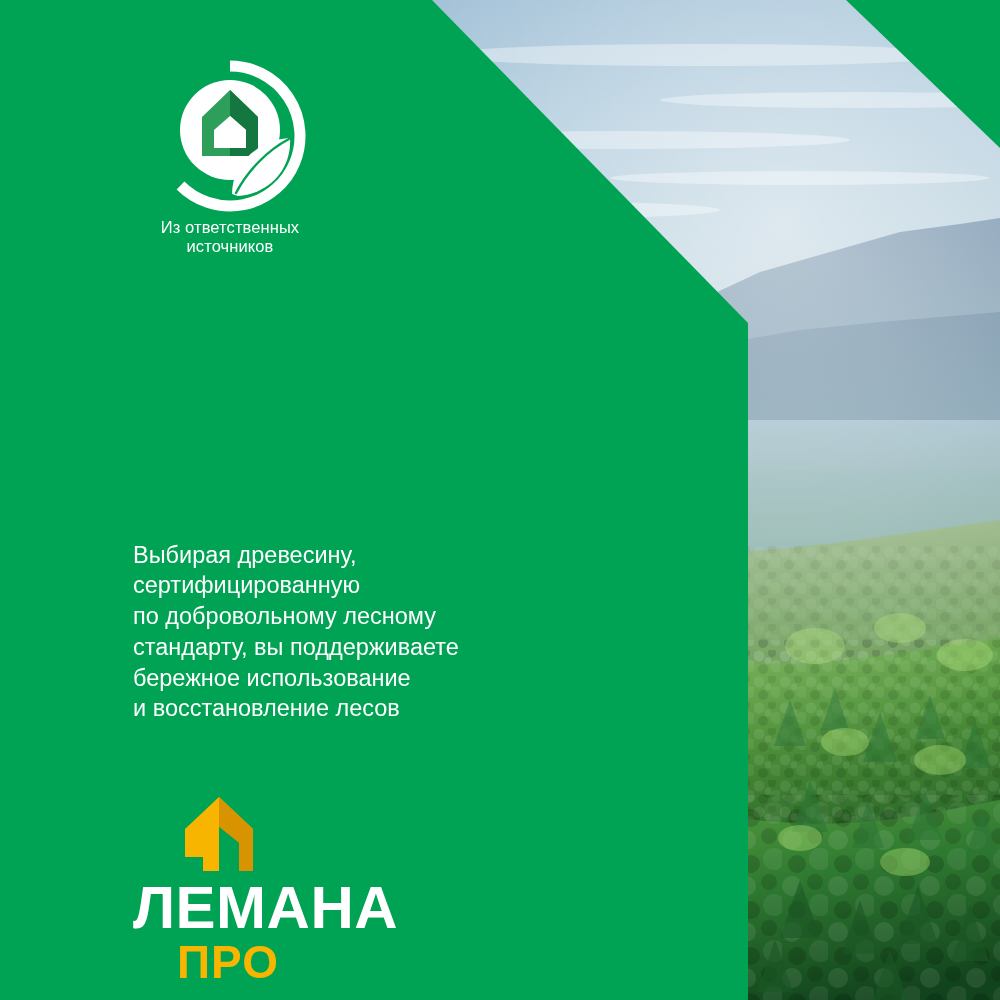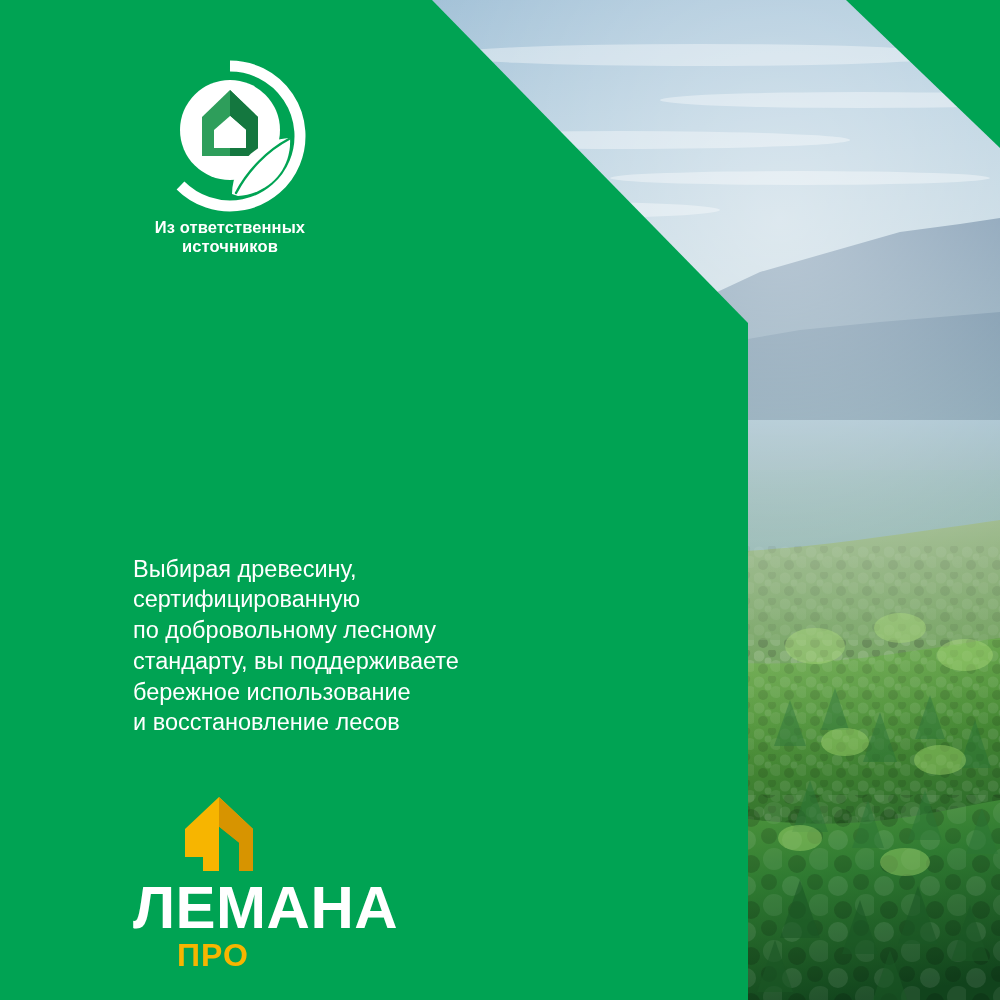--- a/index.html
+++ b/index.html
@@ -55,21 +55,21 @@
     width: 152px;
     height: 152px;
     margin: 0 auto;
     display: block;
   }
   .badge-caption {
     margin-top: 6px;
     text-align: center;
     color: #ffffff;
     font-size: 16.5px;
-    font-weight: bold;
+    font-weight: normal;
     line-height: 1.18;
     letter-spacing: 0.1px;
   }
 
   
   .headline {
     position: absolute;
     left: 132px;
     top: 325px;
     color: #ffffff;
@@ -77,21 +77,21 @@
     font-weight: bold;
     line-height: 1.04;
     letter-spacing: -0.5px;
     white-space: pre-line;
   }
 
   
   .body-copy {
     position: absolute;
     left: 133px;
-    top: 530px;
+    top: 516px;
     width: 470px;
     color: #ffffff;
     font-size: 23.5px;
     font-weight: normal;
     line-height: 1.31;
     white-space: pre-line;
   }
 
   
   .brand {
@@ -108,21 +108,21 @@
   }
   .brand-name {
     color: #ffffff;
     font-size: 60px;
     font-weight: bold;
     letter-spacing: 0.5px;
     line-height: 0.96;
     margin: 0;
   }
   .brand-sub {
-    font-size: 32px;
+    font-size: 46px;
     font-weight: bold;
     letter-spacing: 1px;
     line-height: 1.0;
     margin: 2px 0 0 44px;
   }
 </style>
 </head>
 <body>
 
 <div id="poster">

